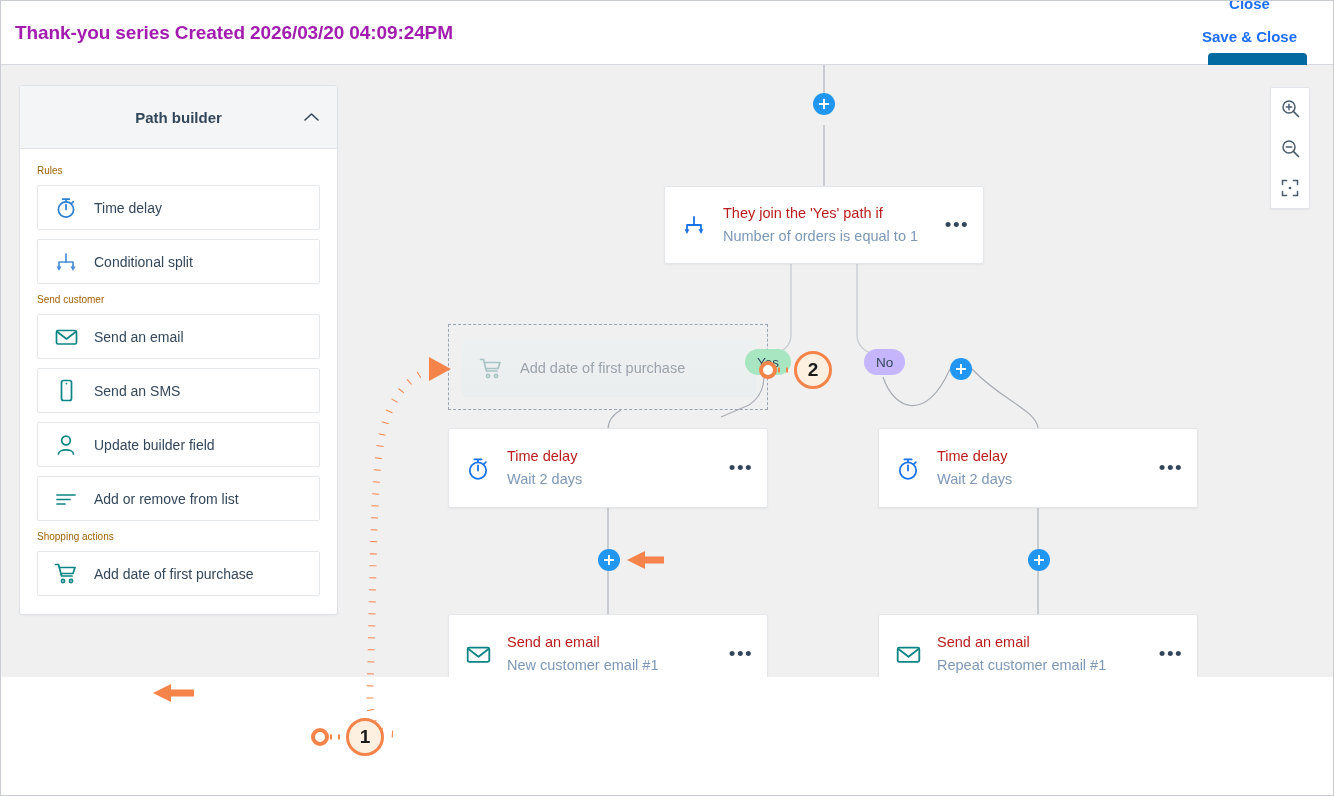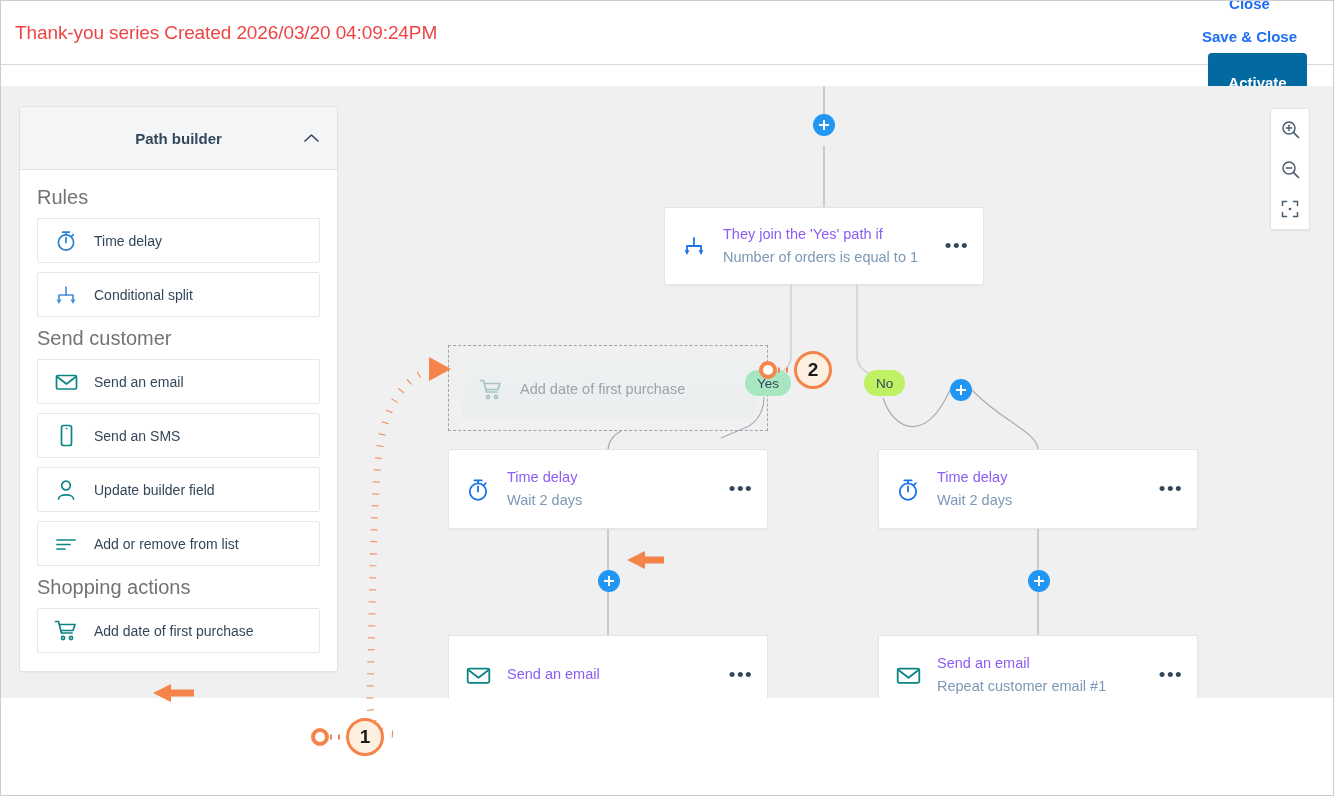--- a/index.html
+++ b/index.html
@@ -29,22 +29,22 @@
     height: 64px;
     background: #ffffff;
     border-bottom: 1px solid #d6d9dd;
     box-sizing: border-box;
     display: flex;
     align-items: center;
   }
   .page-title {
     margin-left: 14px;
     font-size: 19px;
-    font-weight: normal;
-    color: #ef4444;
+    font-weight: bold;
+    color: #a21caf;
     letter-spacing: -0.1px;
     white-space: nowrap;
   }
   .header-actions {
     margin-left: auto;
     margin-right: 16px;
     display: flex;
     align-items: center;
     gap: 0px;
     flex-direction: column;
@@ -75,21 +75,20 @@
   }
 
   
   .canvas {
     position: absolute;
     left: 0; top: 64px;
     width: 1334px;
     height: 612px;
     background: #f0f0f1;
     overflow: hidden;
-    margin-top: 21px;
   }
   .canvas-svg {
     position: absolute;
     left: 0; top: 0;
     width: 1334px;
     height: 731px;
     pointer-events: none;
   }
 
   
@@ -125,22 +124,22 @@
     top: 50%;
     transform: translateY(-50%);
     display: flex;
     align-items: center;
     cursor: pointer;
   }
   .sb-body {
     padding: 14px 17px 18px 17px;
   }
   .sb-group-label {
-    font-size: 20px;
-    color: #737373;
+    font-size: 10px;
+    color: #a16207;
     font-weight: normal;
     margin: 10px 0 9px 0;
     position: relative;
   }
   .sb-group-label.first { margin-top: 2px; }
   .sb-item {
     display: flex;
     align-items: center;
     height: 45px;
     border: 1px solid #e5e8eb;
@@ -180,21 +179,21 @@
   .node-icon {
     width: 58px;
     min-width: 58px;
     display: flex;
     align-items: center;
     justify-content: center;
   }
   .node-text { flex: 1; }
   .node-title {
     font-size: 14.5px;
-    color: #8b5cf6;
+    color: #b91c1c;
     font-weight: normal;
     line-height: 1.45;
   }
   .node-sub {
     font-size: 14.5px;
     color: #7c98b6;
     line-height: 1.45;
     margin-top: 2px;
   }
   .node-menu {
@@ -255,21 +254,21 @@
     display: flex;
     align-items: center;
     justify-content: center;
     font-size: 13.5px;
     color: #33475b;
     padding: 0 12px;
     z-index: 5;
     box-sizing: border-box;
   }
   #pill-yes { left: 744px; top: 284px; background: #a8e6c1; }
-  #pill-no  { left: 863px; top: 284px; background: #bef264; }
+  #pill-no  { left: 863px; top: 284px; background: #c4b5fd; }
 
   
   .plus {
     position: absolute;
     width: 22px; height: 22px;
     border-radius: 50%;
     background: #2196f3;
     display: flex;
     align-items: center;
     justify-content: center;
@@ -554,20 +553,21 @@
 
     <div class="node" id="node-email-left">
       <span class="node-icon">
         <svg width="25" height="19" viewBox="0 0 25 19">
           <rect x="1.7" y="2.6" width="21.6" height="14.2" rx="1.5" fill="none" stroke="#0b8484" stroke-width="1.8"></rect>
           <polyline points="2.8,4.2 12.5,11.8 22.2,4.2" fill="none" stroke="#0b8484" stroke-width="1.8" stroke-linecap="round" stroke-linejoin="round"></polyline>
         </svg>
       </span>
       <span class="node-text">
         <div class="node-title">Send an email</div>
+        <div class="node-sub">New customer email #1</div>
       </span>
       <span class="node-menu">•••</span>
     </div>
 
     <div class="node" id="node-email-right">
       <span class="node-icon">
         <svg width="25" height="19" viewBox="0 0 25 19">
           <rect x="1.7" y="2.6" width="21.6" height="14.2" rx="1.5" fill="none" stroke="#0b8484" stroke-width="1.8"></rect>
           <polyline points="2.8,4.2 12.5,11.8 22.2,4.2" fill="none" stroke="#0b8484" stroke-width="1.8" stroke-linecap="round" stroke-linejoin="round"></polyline>
         </svg>

